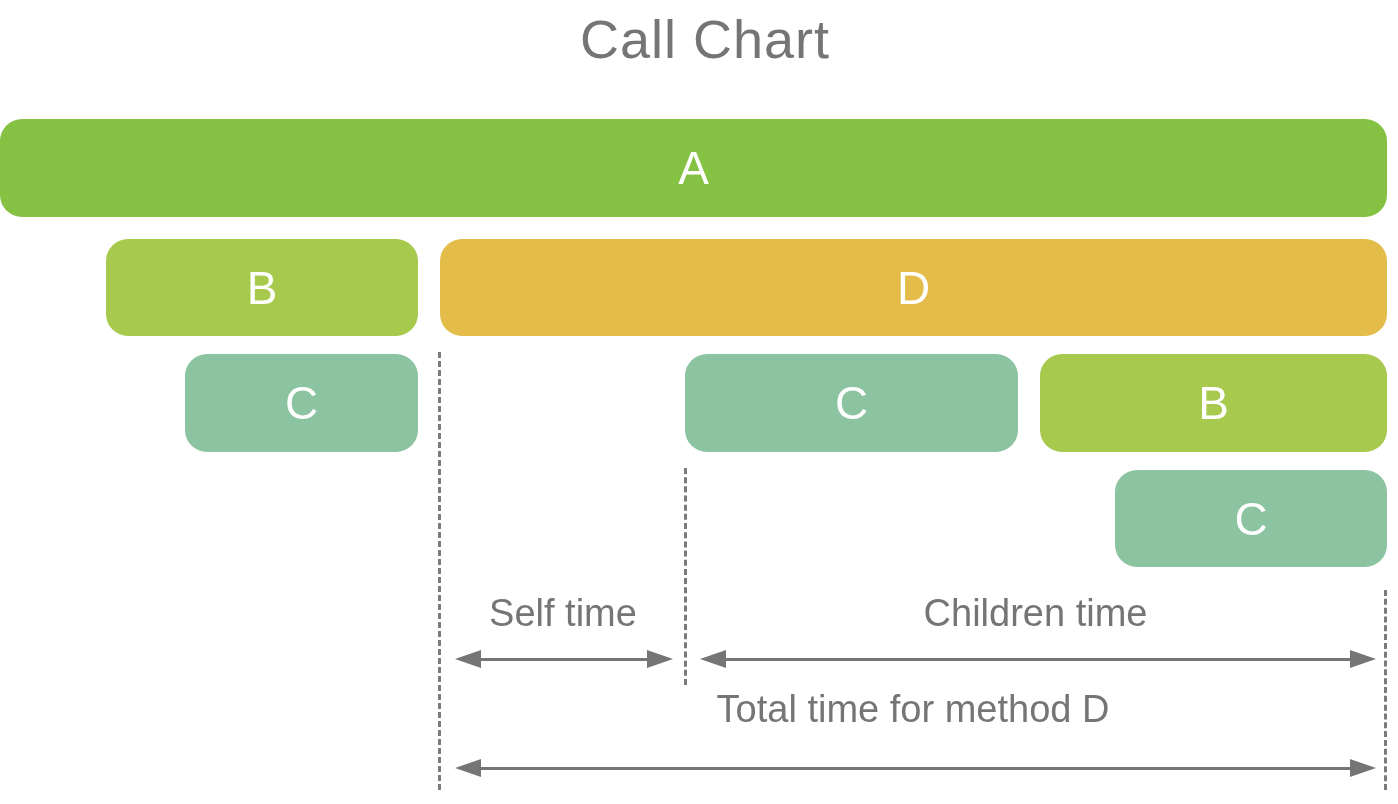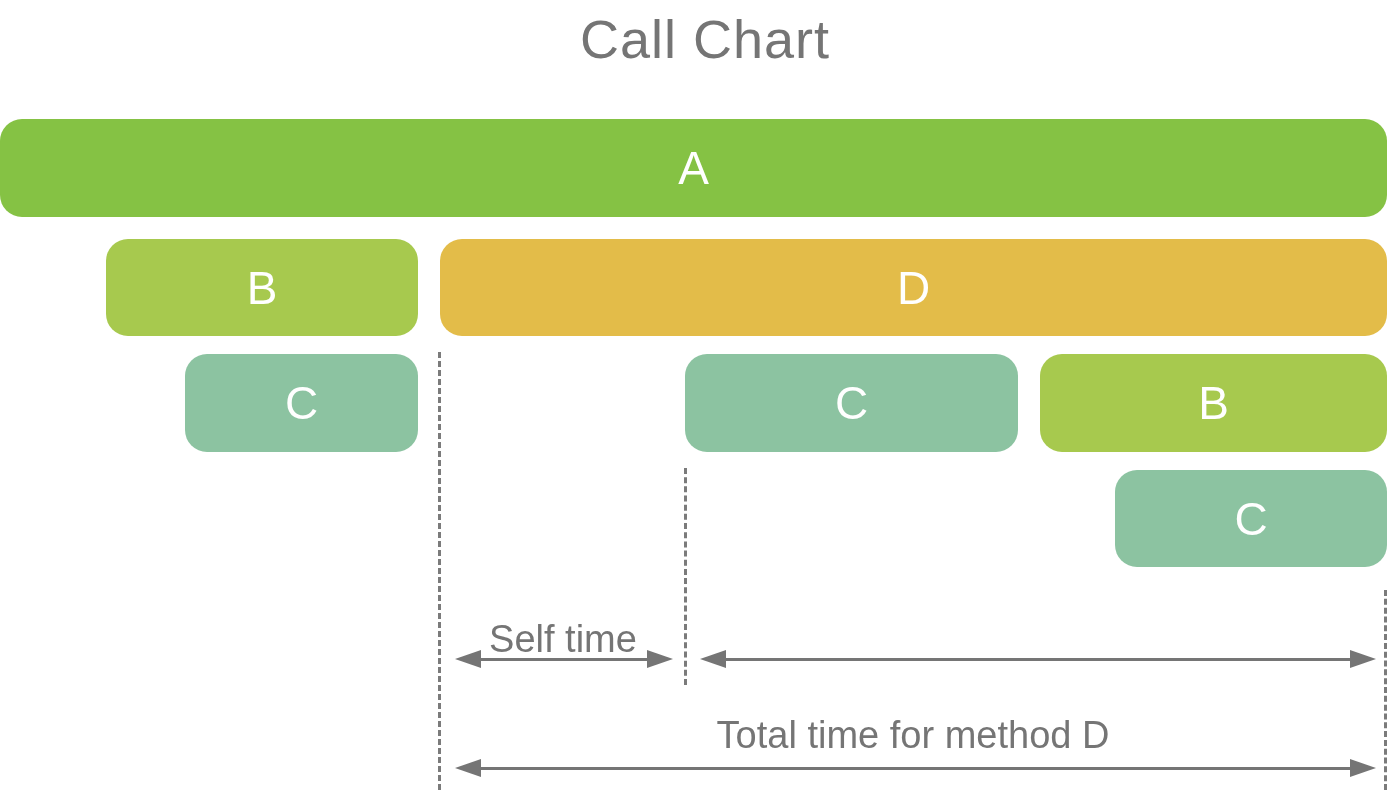--- a/index.html
+++ b/index.html
@@ -73,21 +73,20 @@
     border-top: 9px solid transparent;
     border-bottom: 9px solid transparent;
     border-left: 26px solid #757575;
   }
   .note {
     position: absolute;
     text-align: center;
     font-size: 38px;
     font-weight: 300;
     color: #757575;
-    margin-top: 26px;
   }
 </style>
 </head>
 <body>
 
 <div class="stage">
 
   <div class="title">Call Chart</div>
 
   <div class="bar" style="left: 0px; top: 119px; width: 1387px; height: 98px; background: rgb(133, 194, 68);">
@@ -126,15 +125,16 @@
     <div class="line"></div>
     <div class="head-right"></div>
   </div>
   <div class="arrow" style="left: 455px; top: 759px; width: 921px;">
     <div class="head-left"></div>
     <div class="line"></div>
     <div class="head-right"></div>
   </div>
 
   <div class="note" style="left: 440px; top: 592px; width: 246px;">Self time</div>
+  <div class="note" style="left: 686px; top: 592px; width: 699px;">Children time</div>
   <div class="note" style="left: 440px; top: 688px; width: 946px;">Total time for method D</div>
 
 </div>
 
 </body></html>

